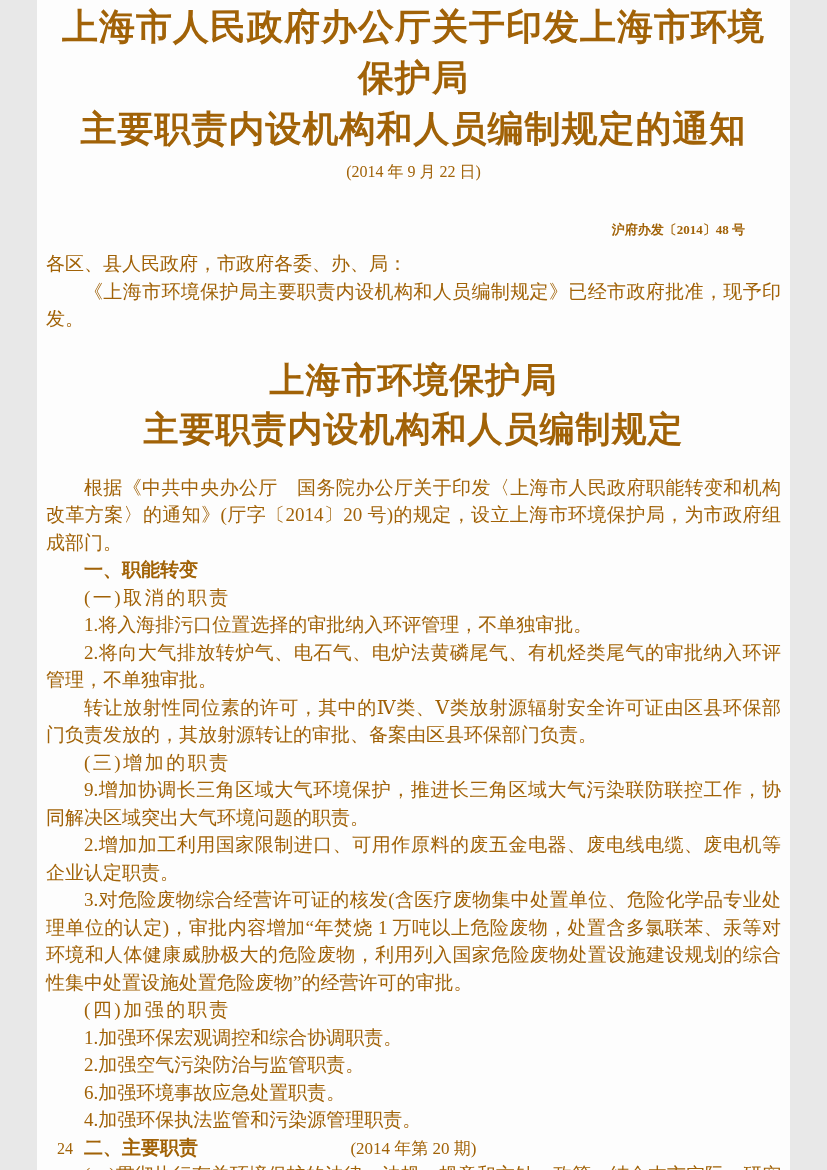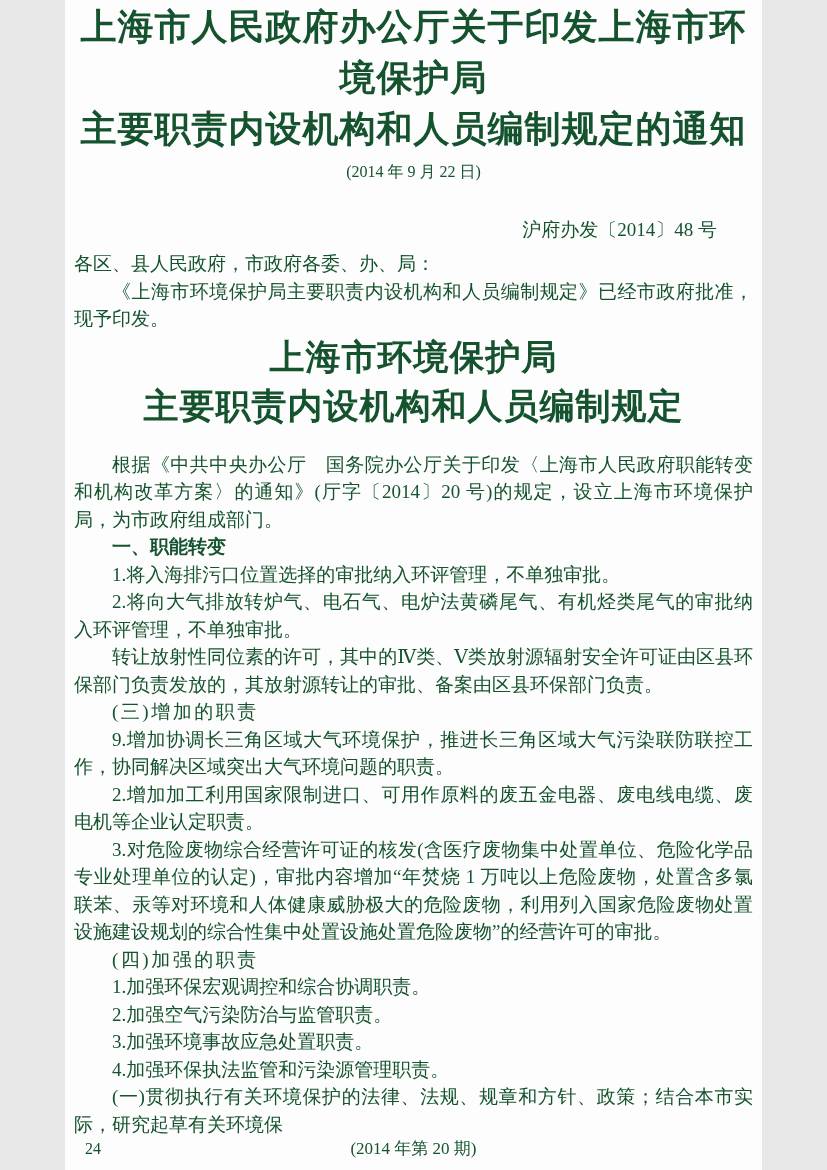--- a/index.html
+++ b/index.html
@@ -1,62 +1,64 @@
 <!DOCTYPE html>
 <html lang="zh"><head>
 <meta charset="utf-8">
 <style>
   html, body { margin: 0; padding: 0; }
   body { background: #e8e8e8; }
   .page {
     position: relative;
-    width: 697px;
+    width: 753px;
     height: 1170px;
     margin: 0 auto;
     background: #fdfdfd;
     overflow: hidden;
-    color: #14532d;
+    color: #a16207;
     font-family: "Liberation Serif", "DejaVu Serif", serif;
   }
   .content { padding: 0 9px; }
 
   .notice-title {
     text-align: center;
     font-size: 36px;
     font-weight: 700;
     line-height: 51px;
     padding-top: 2px;
     letter-spacing: 1px;
   }
   .notice-date {
     text-align: center;
     font-size: 16px;
     line-height: 24px;
     margin-top: 5px;
   }
   .doc-number {
     text-align: right;
-    font-size: 19px;
+    font-size: 13px;
     line-height: 24px;
     margin-top: 34px;
     padding-right: 36px;
+    font-weight: bold;
   }
   .doc-text p {
     margin: 0;
     font-size: 19px;
     line-height: 27.5px;
     text-indent: 38px;
     text-align: justify;
   }
   .salutation { margin-top: 8px !important; text-indent: 0 !important; }
   .reg-title {
     text-align: center;
     font-size: 35px;
     font-weight: 700;
     line-height: 49px;
+    margin-top: 23px;
     letter-spacing: 1px;
   }
   .reg-body { margin-top: 20px; }
   .doc-text p.section { font-weight: 700; }
   .doc-text p.subsection { letter-spacing: 2.5px; }
 
   .footer {
     position: absolute;
     left: 0; right: 0;
     bottom: 10px;
@@ -93,32 +95,34 @@
     </div>
 
     <div class="reg-title">
       <div>上海市环境保护局</div>
       <div>主要职责内设机构和人员编制规定</div>
     </div>
 
     <div class="doc-text reg-body">
       <p class="body">根据《中共中央办公厅　国务院办公厅关于印发〈上海市人民政府职能转变和机构改革方案〉的通知》(厅字〔2014〕20 号)的规定，设立上海市环境保护局，为市政府组成部门。</p>
       <p class="section">一、职能转变</p>
+      <p class="subsection">(一)取消的职责</p>
       <p class="body">1.将入海排污口位置选择的审批纳入环评管理，不单独审批。</p>
       <p class="body">2.将向大气排放转炉气、电石气、电炉法黄磷尾气、有机烃类尾气的审批纳入环评管理，不单独审批。</p>
       <p class="body">转让放射性同位素的许可，其中的Ⅳ类、Ⅴ类放射源辐射安全许可证由区县环保部门负责发放的，其放射源转让的审批、备案由区县环保部门负责。</p>
       <p class="subsection">(三)增加的职责</p>
       <p class="body">9.增加协调长三角区域大气环境保护，推进长三角区域大气污染联防联控工作，协同解决区域突出大气环境问题的职责。</p>
       <p class="body">2.增加加工利用国家限制进口、可用作原料的废五金电器、废电线电缆、废电机等企业认定职责。</p>
       <p class="body">3.对危险废物综合经营许可证的核发(含医疗废物集中处置单位、危险化学品专业处理单位的认定)，审批内容增加“年焚烧 1 万吨以上危险废物，处置含多氯联苯、汞等对环境和人体健康威胁极大的危险废物，利用列入国家危险废物处置设施建设规划的综合性集中处置设施处置危险废物”的经营许可的审批。</p>
       <p class="subsection">(四)加强的职责</p>
       <p class="body">1.加强环保宏观调控和综合协调职责。</p>
       <p class="body">2.加强空气污染防治与监管职责。</p>
-      <p class="body">3.加强环境事故应急处置职责。</p>
+      <p class="body">6.加强环境事故应急处置职责。</p>
       <p class="body">4.加强环保执法监管和污染源管理职责。</p>
+      <p class="section">二、主要职责</p>
       <p class="body">(一)贯彻执行有关环境保护的法律、法规、规章和方针、政策；结合本市实际，研究起草有关环境保</p>
     </div>
 
   </div>
 
   <div class="footer">
     <span class="page-number">24</span>
     <span class="issue-label">(2014 年第 20 期)</span>
   </div>
 </div>

